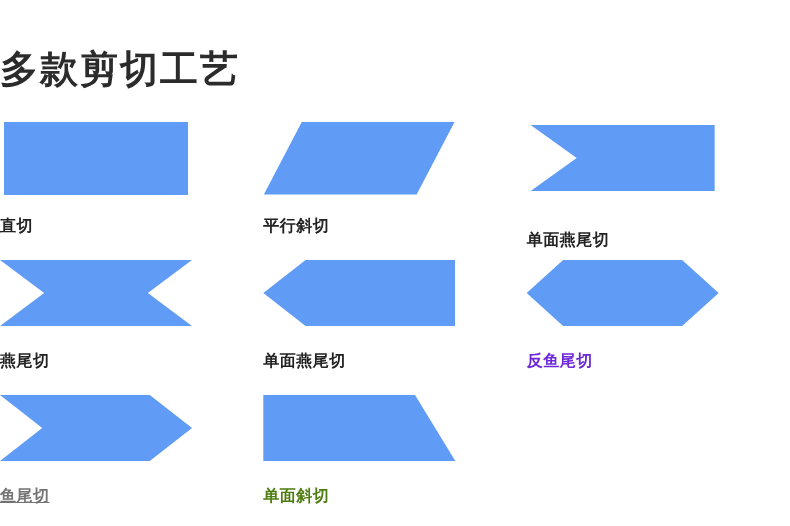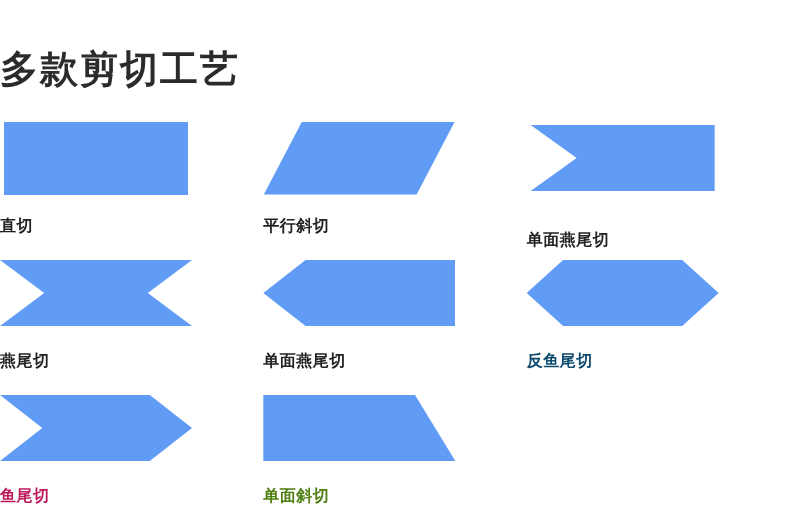--- a/index.html
+++ b/index.html
@@ -159,28 +159,28 @@
     <div class="shape-box">
       <div class="shape single-reverse-fishtail-cut" style="background: rgb(96, 155, 245);"></div>
     </div>
     <div class="shape-label" style="color: rgb(34, 34, 34);">单面燕尾切</div>
   </div>
 
   <div class="cell">
     <div class="shape-box">
       <div class="shape reverse-fishtail-cut" style="background: rgb(96, 155, 245);"></div>
     </div>
-    <div class="shape-label" style="color: #0c4a6e;">反鱼尾切</div>
+    <div class="shape-label" style="color: #6d28d9;">反鱼尾切</div>
   </div>
 
   <div class="cell">
     <div class="shape-box">
       <div class="shape fishtail-cut" style="background: rgb(96, 155, 245);"></div>
     </div>
-    <div class="shape-label" style="color: #be185d;">鱼尾切</div>
+    <div class="shape-label" style="color: #737373; text-decoration: underline;">鱼尾切</div>
   </div>
 
   <div class="cell">
     <div class="shape-box">
       <div class="shape single-bevel-cut" style="background: rgb(96, 155, 245);"></div>
     </div>
     <div class="shape-label" style="color: #4d7c0f;">单面斜切</div>
   </div>
 
 </div>

